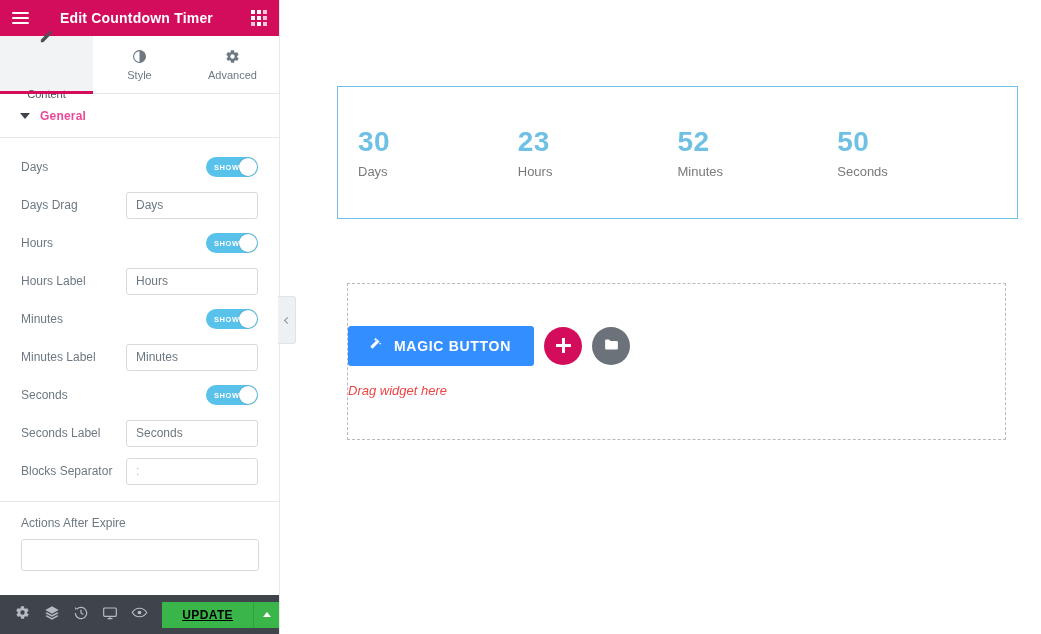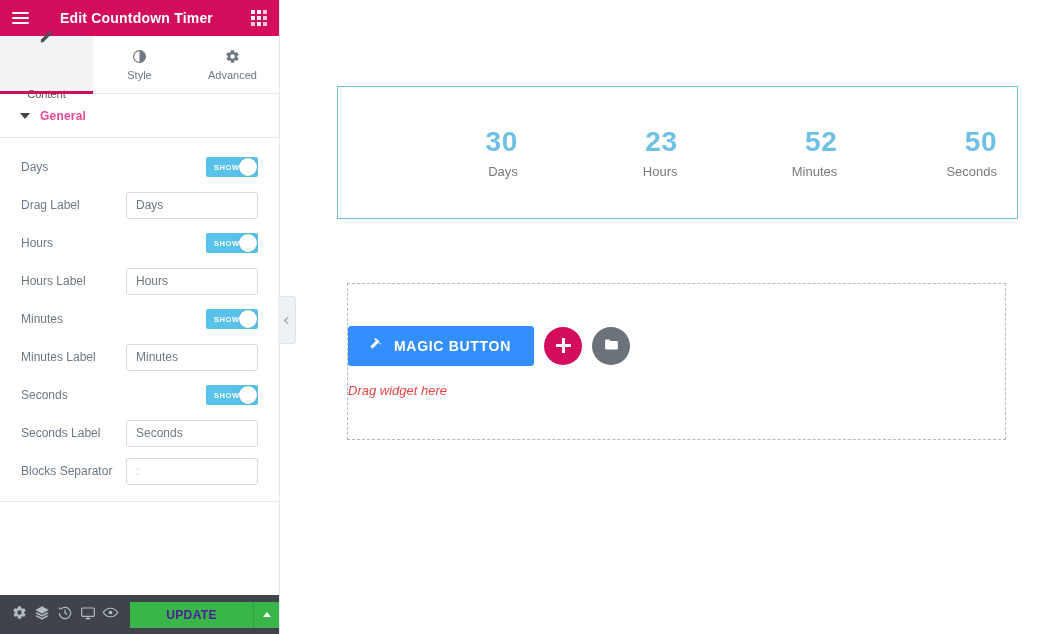--- a/index.html
+++ b/index.html
@@ -99,21 +99,21 @@
   }
   .ctl-row {
     display: flex; align-items: center;
     padding: 0 21px; height: 38px;
   }
   .ctl-label {
     font-size: 12px; color: #6d7882;
     flex: 1; white-space: nowrap;
   }
   .switch {
-    width: 52px; height: 20px; border-radius: 2px;
+    width: 52px; height: 20px; border-radius: 10px;
     background: #59c2ea;
     position: relative; cursor: pointer;
     display: flex; align-items: center;
     flex: 0 0 52px;
   }
   .switch .txt {
     color: #ffffff; font-size: 7.5px; font-weight: bold;
     letter-spacing: .6px; margin-left: 8px;
     text-transform: uppercase;
   }
@@ -157,25 +157,26 @@
   }
   .foot-btn {
     width: 33px; height: 39px;
     display: flex; align-items: center; justify-content: center;
     cursor: pointer;
   }
   .update-wrap {
     margin-left: 8px; display: flex; height: 26px; align-items: stretch;
   }
   .update-btn {
-    background: #39b54a; color: #4c1d95;
+    background: #39b54a; color: #000000;
     font-size: 12px; font-weight: bold; letter-spacing: .4px;
-    padding: 0 36px; border: none; cursor: pointer;
+    padding: 0 20px; border: none; cursor: pointer;
     display: flex; align-items: center;
     font-family: "Liberation Sans", sans-serif;
+    text-decoration: underline;
   }
   .update-caret {
     background: #39b54a; width: 26px; cursor: pointer;
     display: flex; align-items: center; justify-content: center;
     border-left: 1px solid #2ea03d;
   }
   .caret-up {
     width: 0; height: 0;
     border-left: 4px solid transparent;
     border-right: 4px solid transparent;
@@ -211,21 +212,21 @@
     position: absolute; left: 57px; top: 86px;
     width: 681px; height: 133px;
     border: 1px solid #6ec1e4;
     background: #ffffff;
     display: flex; align-items: center;
   }
   .countdown-items {
     display: flex; width: 100%; padding: 0 20px;
   }
   .cd-item {
-    flex: 1; text-align: right;
+    flex: 1; text-align: left;
   }
   .cd-digit {
     font-size: 28px; font-weight: bold; color: #6ec1e4;
     line-height: 1.15; letter-spacing: .5px;
   }
   .cd-label {
     font-size: 13px; color: #7a7a7a; margin-top: 5px;
   }
 
   .dropzone {
@@ -330,21 +331,21 @@
 
       <div class="ctl-row">
         <span class="ctl-label">Days</span>
         <div class="switch">
           <span class="txt">SHOW</span>
           <span class="knob"></span>
         </div>
       </div>
 
       <div class="ctl-row">
-        <span class="ctl-label">Drag Label</span>
+        <span class="ctl-label">Days Drag</span>
         <input class="txtfield" type="text" value="Days" style="">
       </div>
 
       <div class="ctl-row">
         <span class="ctl-label">Hours</span>
         <div class="switch">
           <span class="txt">SHOW</span>
           <span class="knob"></span>
         </div>
       </div>
@@ -380,20 +381,24 @@
         <input class="txtfield" type="text" value="Seconds" style="">
       </div>
 
       <div class="ctl-row">
         <span class="ctl-label">Blocks Separator</span>
         <input class="txtfield" type="text" placeholder=":" style="">
       </div>
 
       <div class="divider"></div>
 
+      <div class="ctl-block">
+        <span class="blk-label">Actions After Expire</span>
+        <input class="wide" type="text" value="" style="">
+      </div>
 
     </div>
 
     <div class="panel-footer">
       <div class="foot-btn">
         <span>
           <svg width="15" height="15" viewBox="0 0 24 24" fill="#b4bbc2">
             <path d="M19.4 13a7.8 7.8 0 0 0 0-2l2.1-1.6a.5.5 0 0 0 .1-.6l-2-3.5a.5.5 0 0 0-.6-.2l-2.5 1a7.4 7.4 0 0 0-1.7-1l-.4-2.6a.5.5 0 0 0-.5-.4h-4a.5.5 0 0 0-.5.4l-.4 2.6c-.6.2-1.2.6-1.7 1l-2.5-1a.5.5 0 0 0-.6.2l-2 3.5a.5.5 0 0 0 .1.6L4.6 11a7.8 7.8 0 0 0 0 2l-2.1 1.6a.5.5 0 0 0-.1.6l2 3.5c.1.2.4.3.6.2l2.5-1c.5.4 1.1.8 1.7 1l.4 2.6c0 .3.2.4.5.4h4c.3 0 .5-.1.5-.4l.4-2.6c.6-.2 1.2-.6 1.7-1l2.5 1c.2.1.5 0 .6-.2l2-3.5a.5.5 0 0 0-.1-.6L19.4 13zM12 15.5A3.5 3.5 0 1 1 15.5 12 3.5 3.5 0 0 1 12 15.5z"></path>
           </svg>
         </span>

